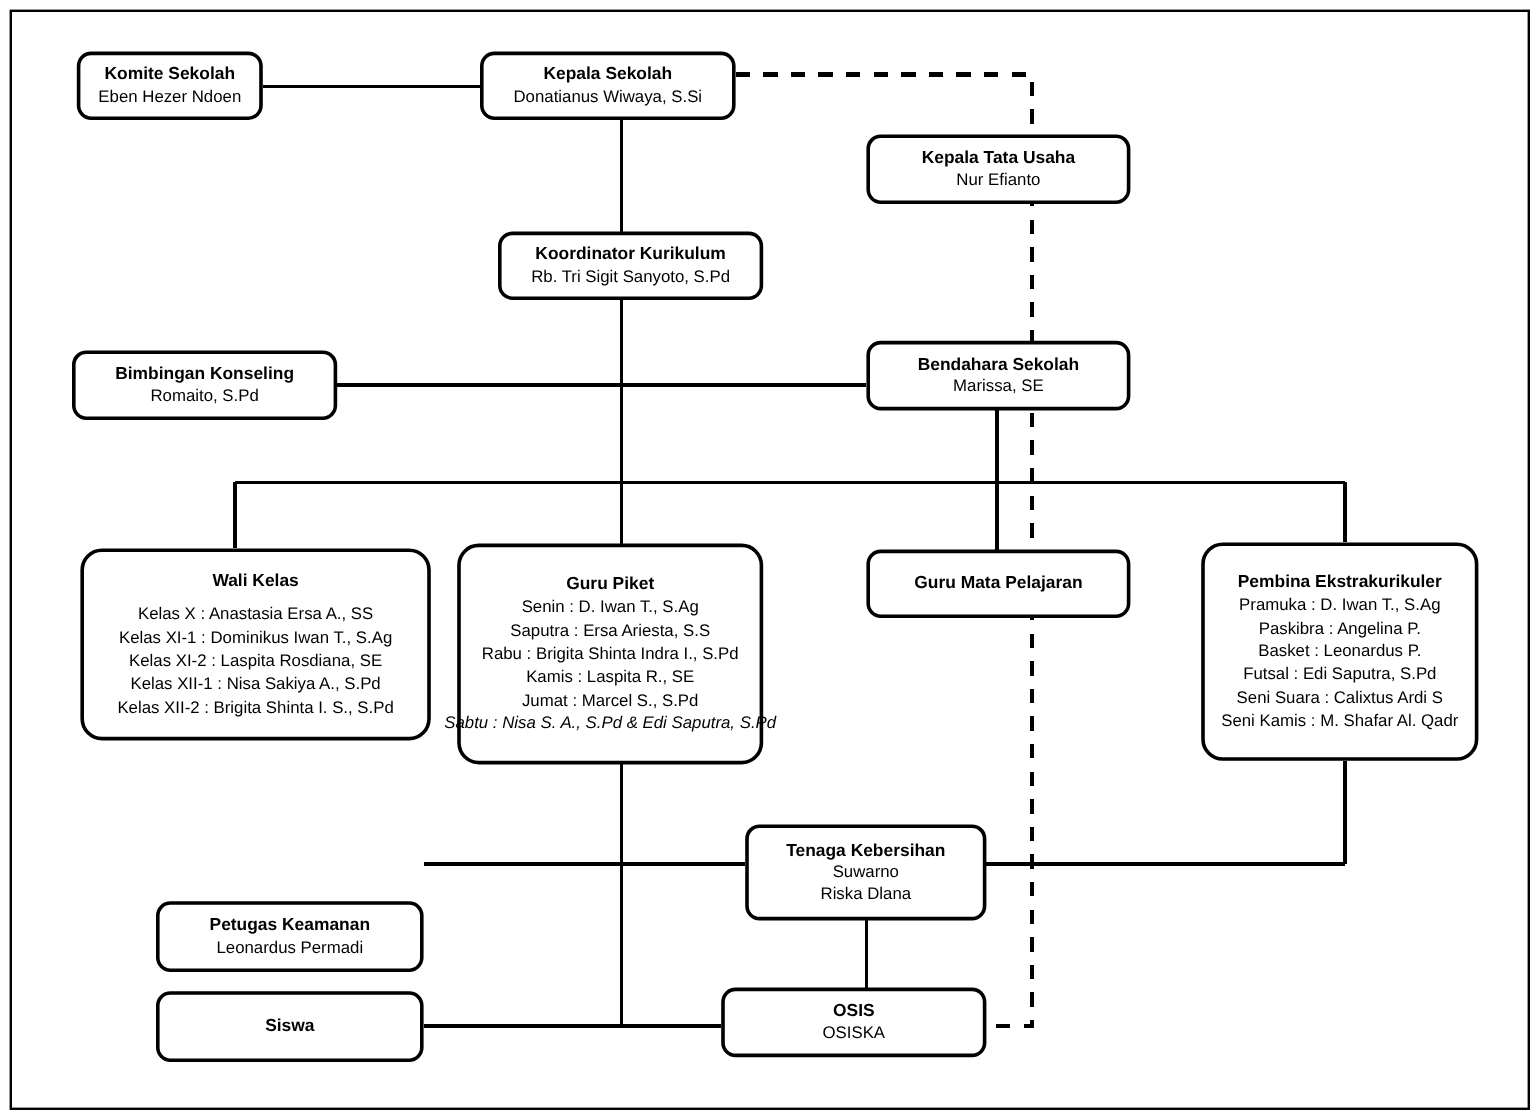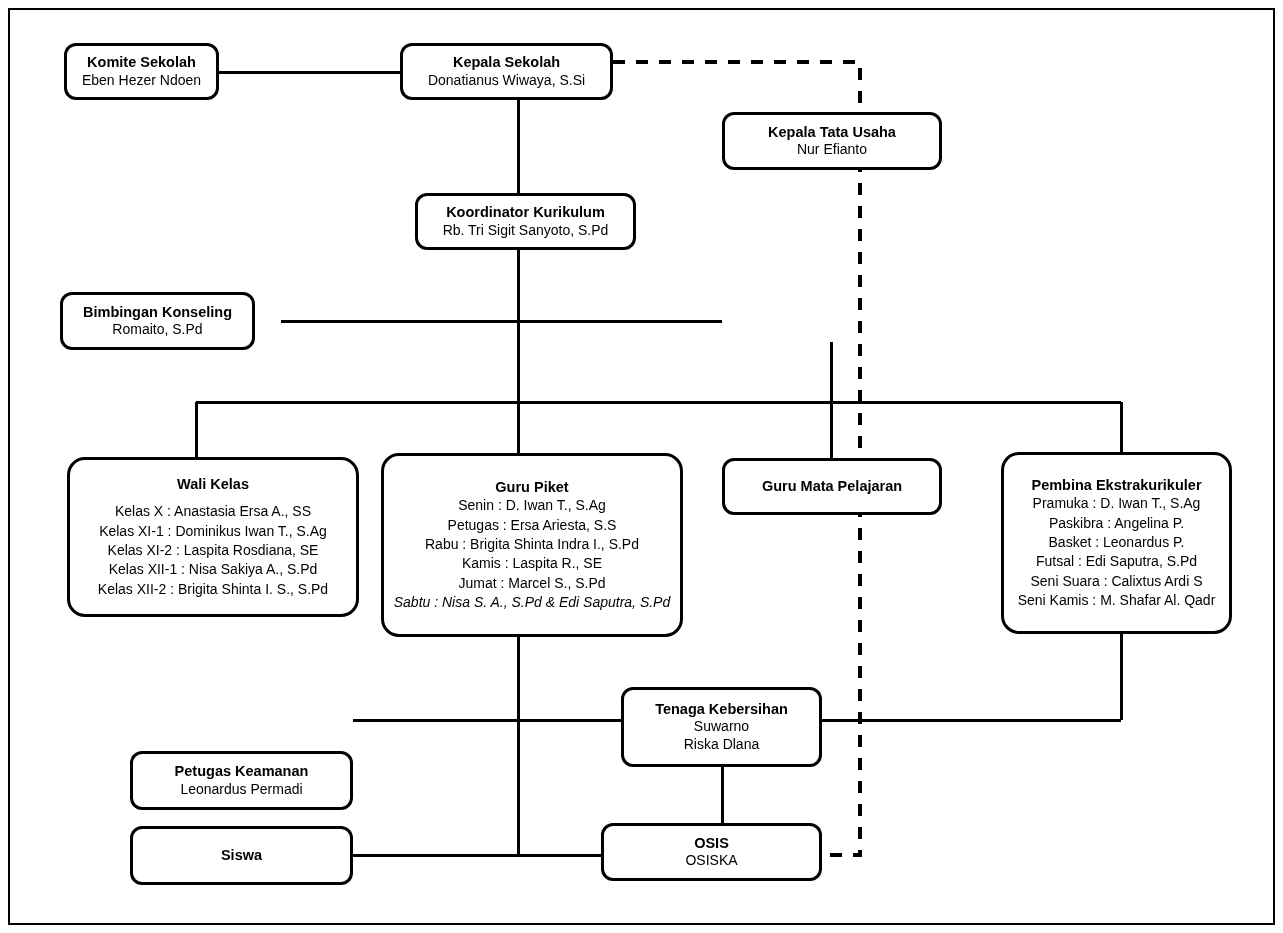--- a/index.html
+++ b/index.html
@@ -111,40 +111,44 @@
   <div class="node" style="left:722px; top:112px; width:220px; height:58px;">
     <div class="title">Kepala Tata Usaha</div>
     <div class="sub">Nur Efianto</div>
   </div>
 
   <div class="node" style="left:415px; top:193px; width:221px; height:57px;">
     <div class="title">Koordinator Kurikulum</div>
     <div class="sub">Rb. Tri Sigit Sanyoto, S.Pd</div>
   </div>
 
-  <div class="node" style="left:60px; top:292px; width:195px; height:58px;">
+  <div class="node" style="left:60px; top:292px; width:221px; height:58px;">
     <div class="title">Bimbingan Konseling</div>
     <div class="sub">Romaito, S.Pd</div>
   </div>
 
+  <div class="node" style="left:722px; top:284px; width:220px; height:58px;">
+    <div class="title">Bendahara Sekolah</div>
+    <div class="sub">Marissa, SE</div>
+  </div>
 
   <div class="node bigradius" style="left:67px; top:457px; width:292px; height:160px;">
     <div class="title">Wali Kelas</div>
     <div class="gap"></div>
     <div class="list">Kelas X : Anastasia Ersa A., SS</div>
     <div class="list">Kelas XI-1 : Dominikus Iwan T., S.Ag</div>
     <div class="list">Kelas XI-2 : Laspita Rosdiana, SE</div>
     <div class="list">Kelas XII-1 : Nisa Sakiya A., S.Pd</div>
     <div class="list">Kelas XII-2 : Brigita Shinta I. S., S.Pd</div>
   </div>
 
-  <div class="node bigradius" style="left:381px; top:453px; width:302px; height:184px;align-items:center;">
+  <div class="node bigradius" style="left:381px; top:453px; width:255px; height:184px;align-items:center;">
     <div class="title">Guru Piket</div>
     <div class="list">Senin : D. Iwan T., S.Ag</div>
-    <div class="list">Petugas : Ersa Ariesta, S.S</div>
+    <div class="list">Saputra : Ersa Ariesta, S.S</div>
     <div class="list">Rabu : Brigita Shinta Indra I., S.Pd</div>
     <div class="list">Kamis : Laspita R., SE</div>
     <div class="list">Jumat : Marcel S., S.Pd</div>
     <div class="list wrap" style="width:280px;font-style:italic;">Sabtu : Nisa S. A., S.Pd &amp; Edi Saputra, S.Pd</div>
   </div>
 
   <div class="node" style="left:722px; top:458px; width:220px; height:57px;">
     <div class="title">Guru Mata Pelajaran</div>
   </div>
 

